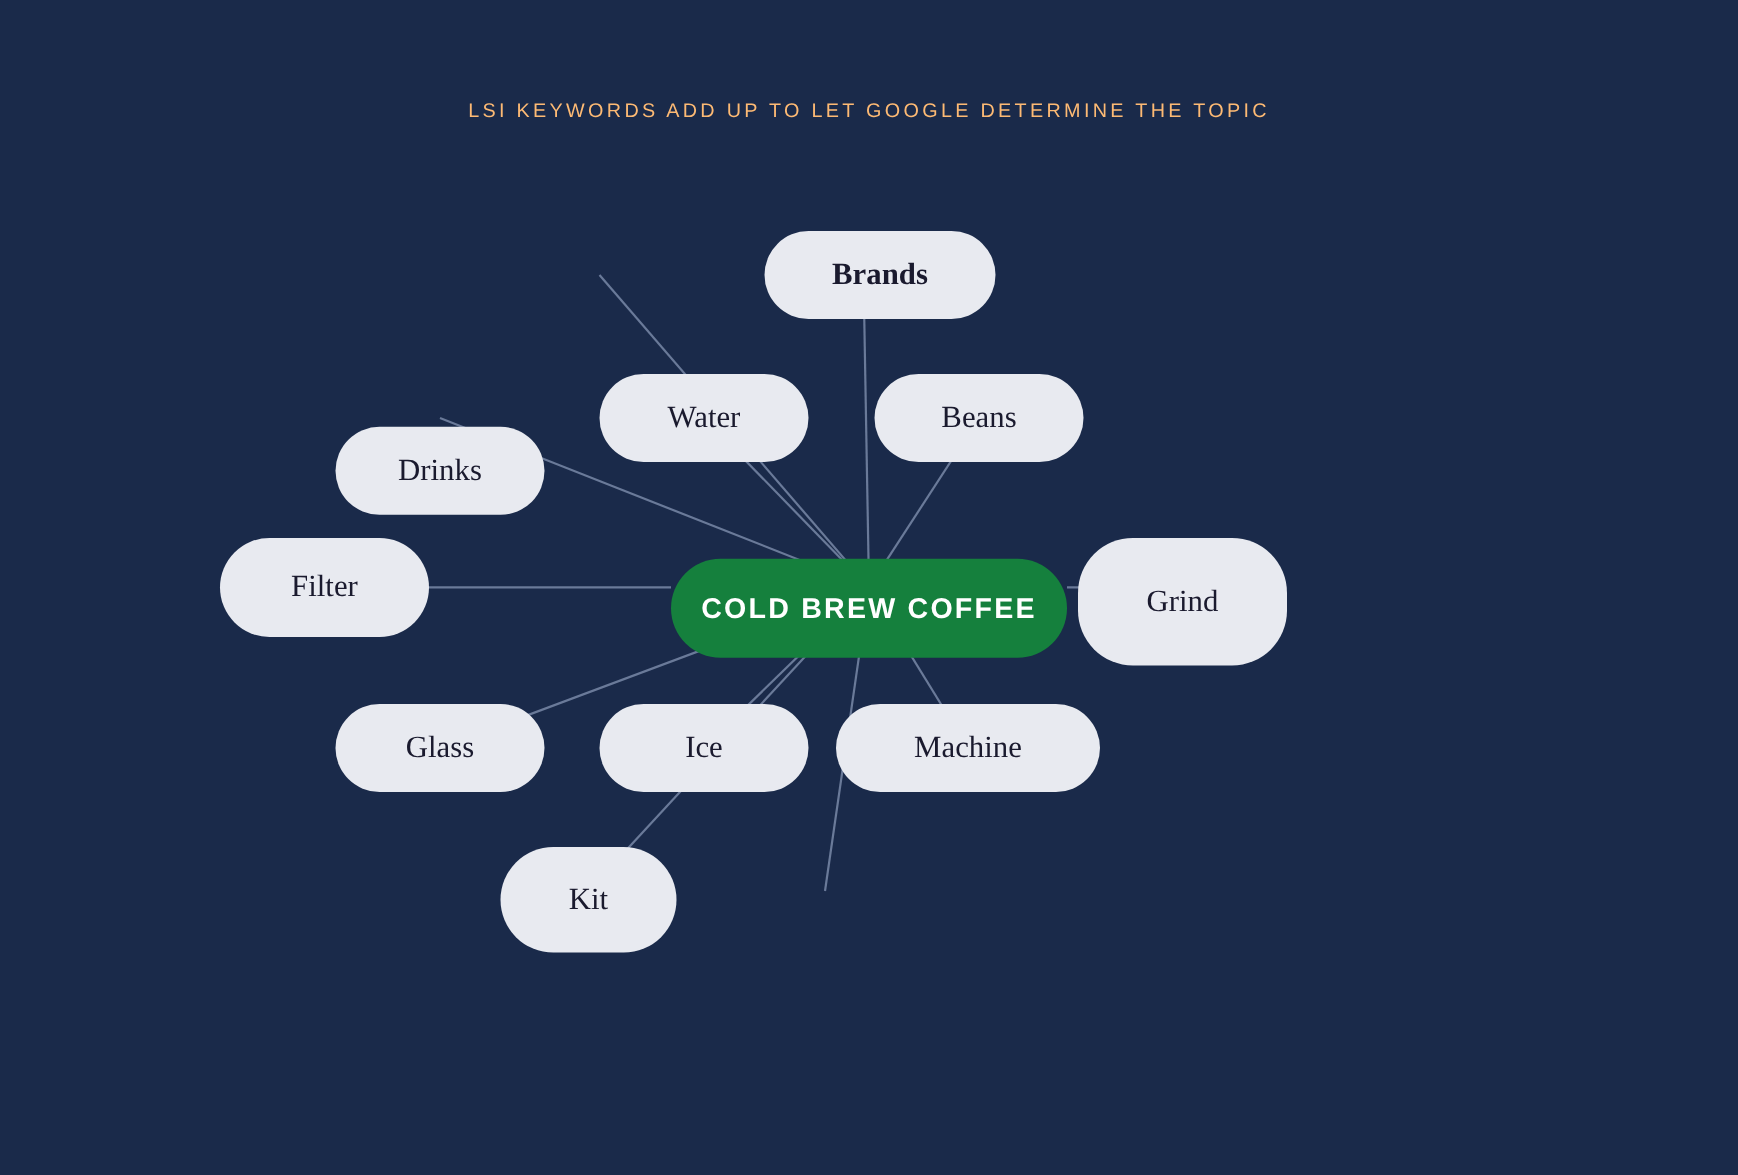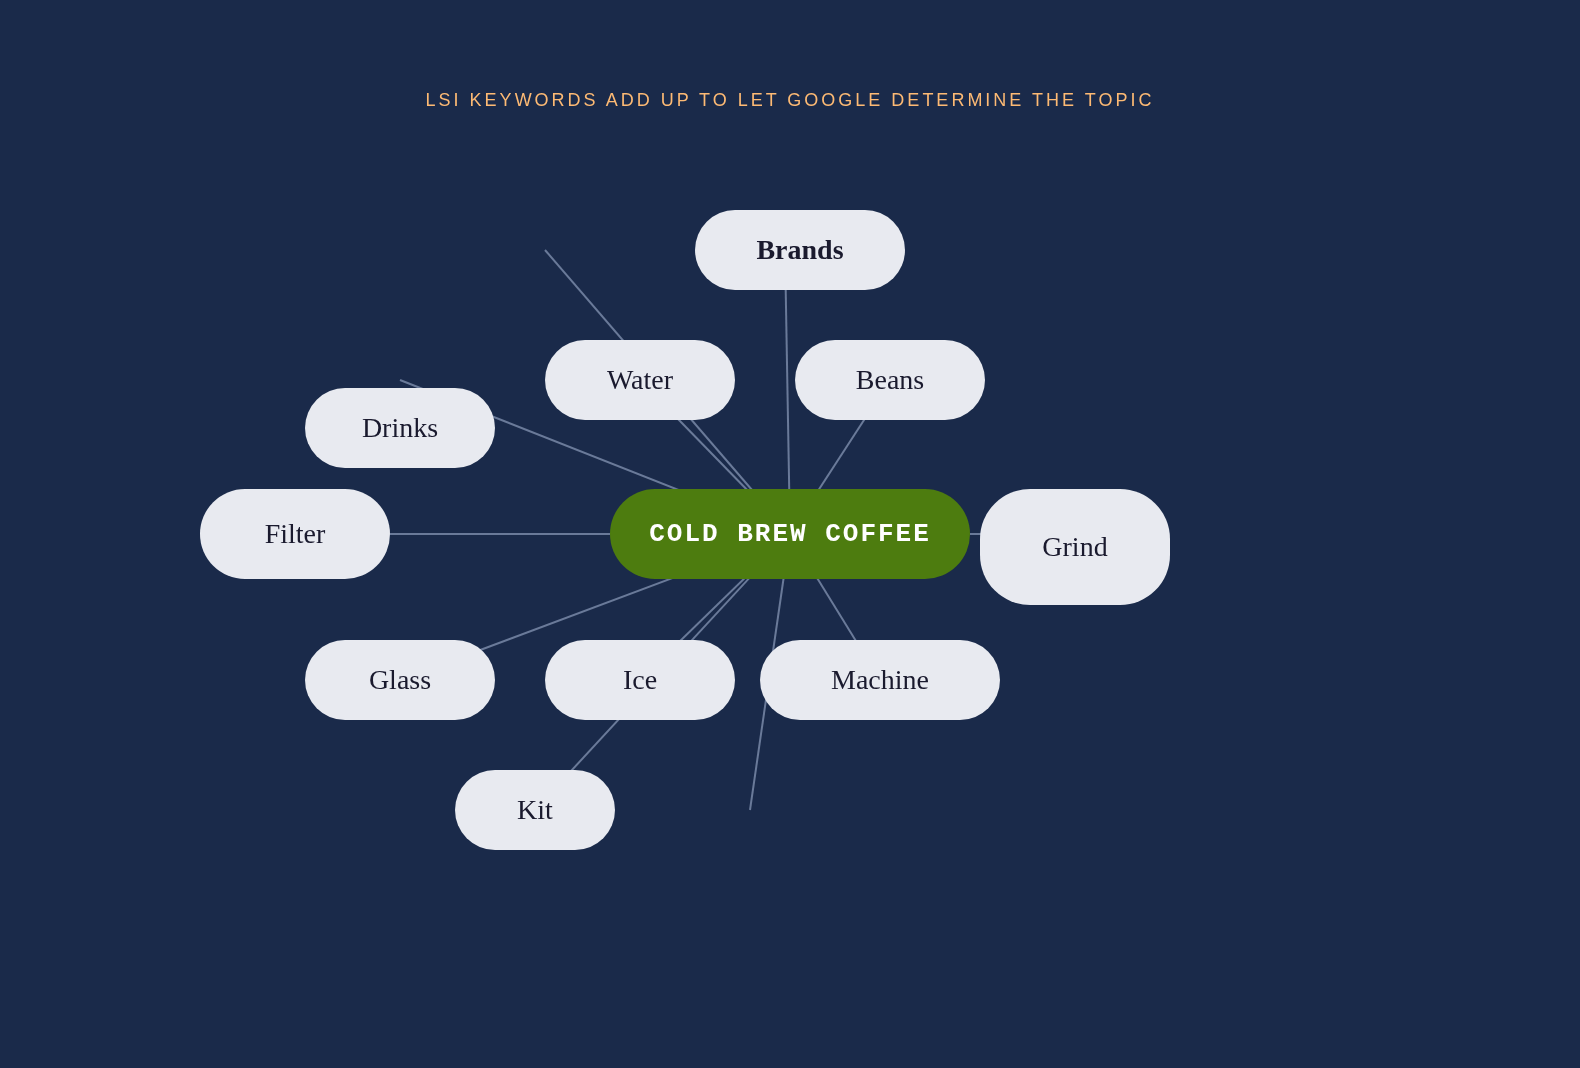--- a/index.html
+++ b/index.html
@@ -47,26 +47,27 @@
       display: flex;
       align-items: center;
       justify-content: center;
       font-family: 'Georgia', serif;
       font-size: 28px;
       color: #1a1a2e;
       font-weight: 400;
     }
 
     .node.center {
-      background-color: #4d7c0f;
+      background-color: #15803d;
       color: #ffffff;
       font-weight: 700;
-      font-family: Liberation Mono, monospace;
+      font-family: Liberation Sans, sans-serif;
       font-size: 26px;
       letter-spacing: 2px;
+      margin-top: 19px;
     }
 
     
     
     #node-center { width: 360px; height: 90px; left: 610px; top: 489px; }
 
     
     #node-filter  { width: 190px; height: 80px; left: 450px; top: 210px; }
     #node-brands  { width: 210px; height: 80px; left: 695px; top: 210px; font-weight: bold; }
 
@@ -78,21 +79,21 @@
     
     #node-bottle  { width: 190px; height: 90px; left: 200px; top: 489px; }
     #node-grind   { width: 190px; height: 116px; left: 980px; top: 489px; }
 
     
     #node-glass   { width: 190px; height: 80px; left: 305px; top: 640px; }
     #node-ice     { width: 190px; height: 80px; left: 545px; top: 640px; }
     #node-machine { width: 240px; height: 80px; left: 760px; top: 640px; }
 
     
-    #node-kit     { width: 160px; height: 80px; left: 455px; top: 770px; }
+    #node-kit     { width: 160px; height: 96px; left: 455px; top: 770px; }
     #node-recipes { width: 210px; height: 80px; left: 645px; top: 770px; }
   </style>
 </head>
 <body>
 
 <div class="diagram-container">
 
   <svg class="lines">
 
     <line x1="790" y1="534" x2="545" y2="250" stroke="#6a7a99" stroke-width="2"></line>

